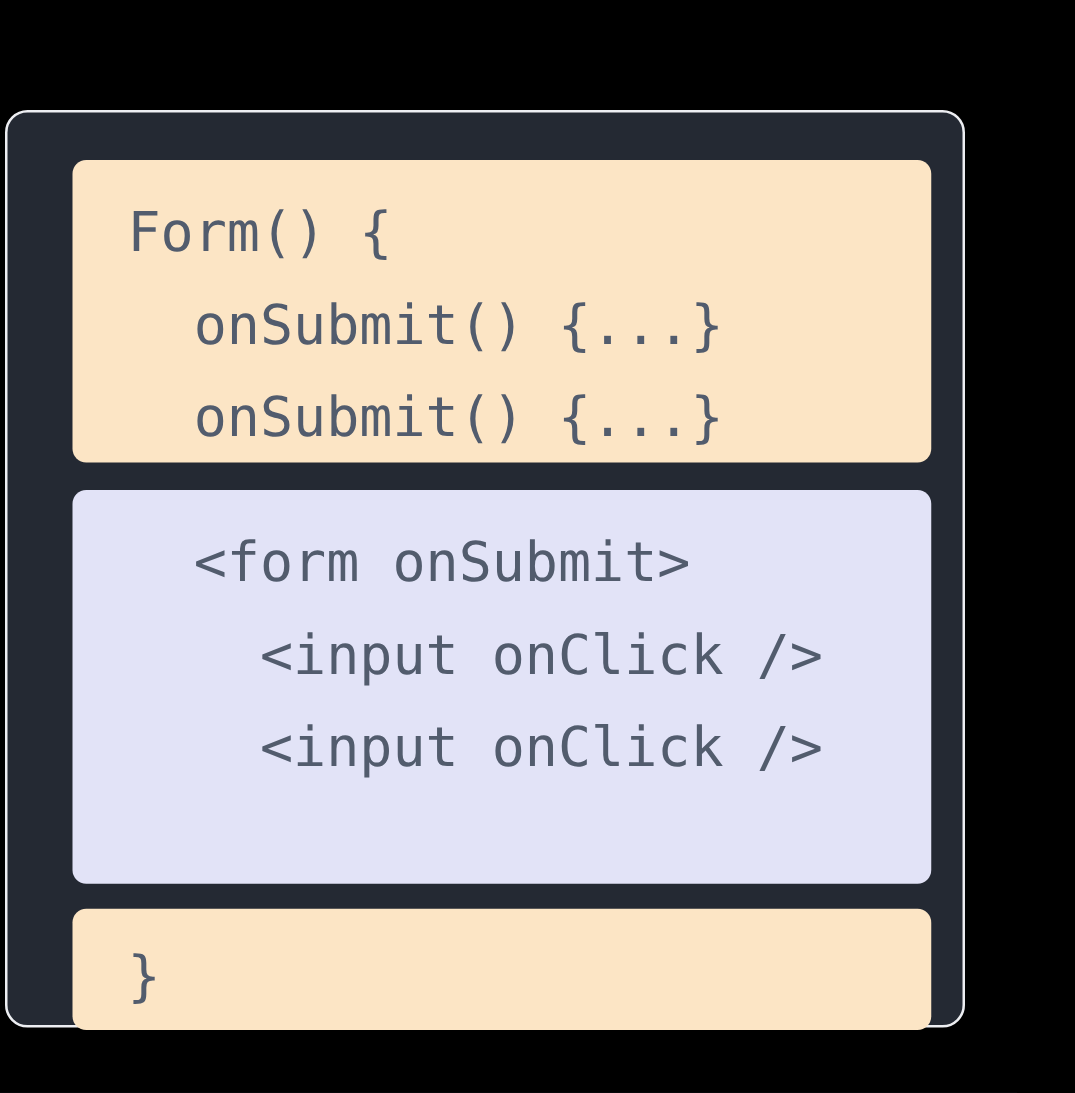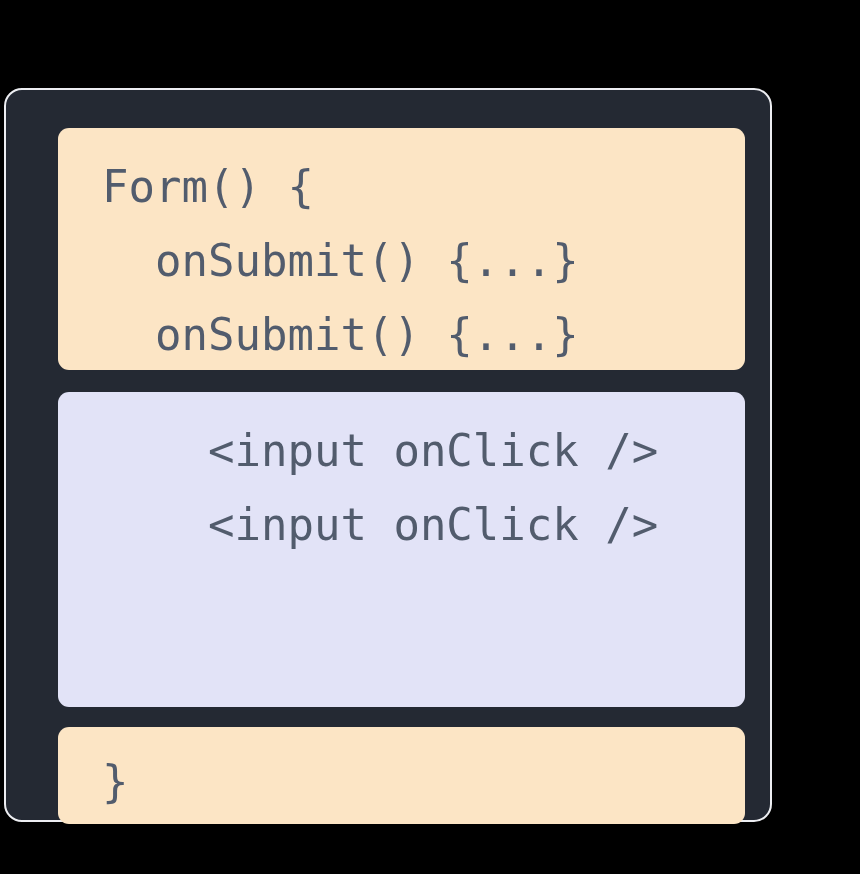--- a/index.html
+++ b/index.html
@@ -87,20 +87,21 @@
 
   <div class="code-card">
 
     <div class="block block-orange block-component">
       <div class="code-line">Form() {</div>
       <div class="code-line">  onSubmit() {...}</div>
       <div class="code-line">  onSubmit() {...}</div>
     </div>
 
     <div class="block block-blue block-markup">
+      <div class="code-line">  &lt;form onSubmit&gt;</div>
       <div class="code-line">    &lt;input onClick /&gt;</div>
       <div class="code-line">    &lt;input onClick /&gt;</div>
     </div>
 
     <div class="block block-orange block-close">
       <div class="code-line">}</div>
     </div>
 
   </div>
 

